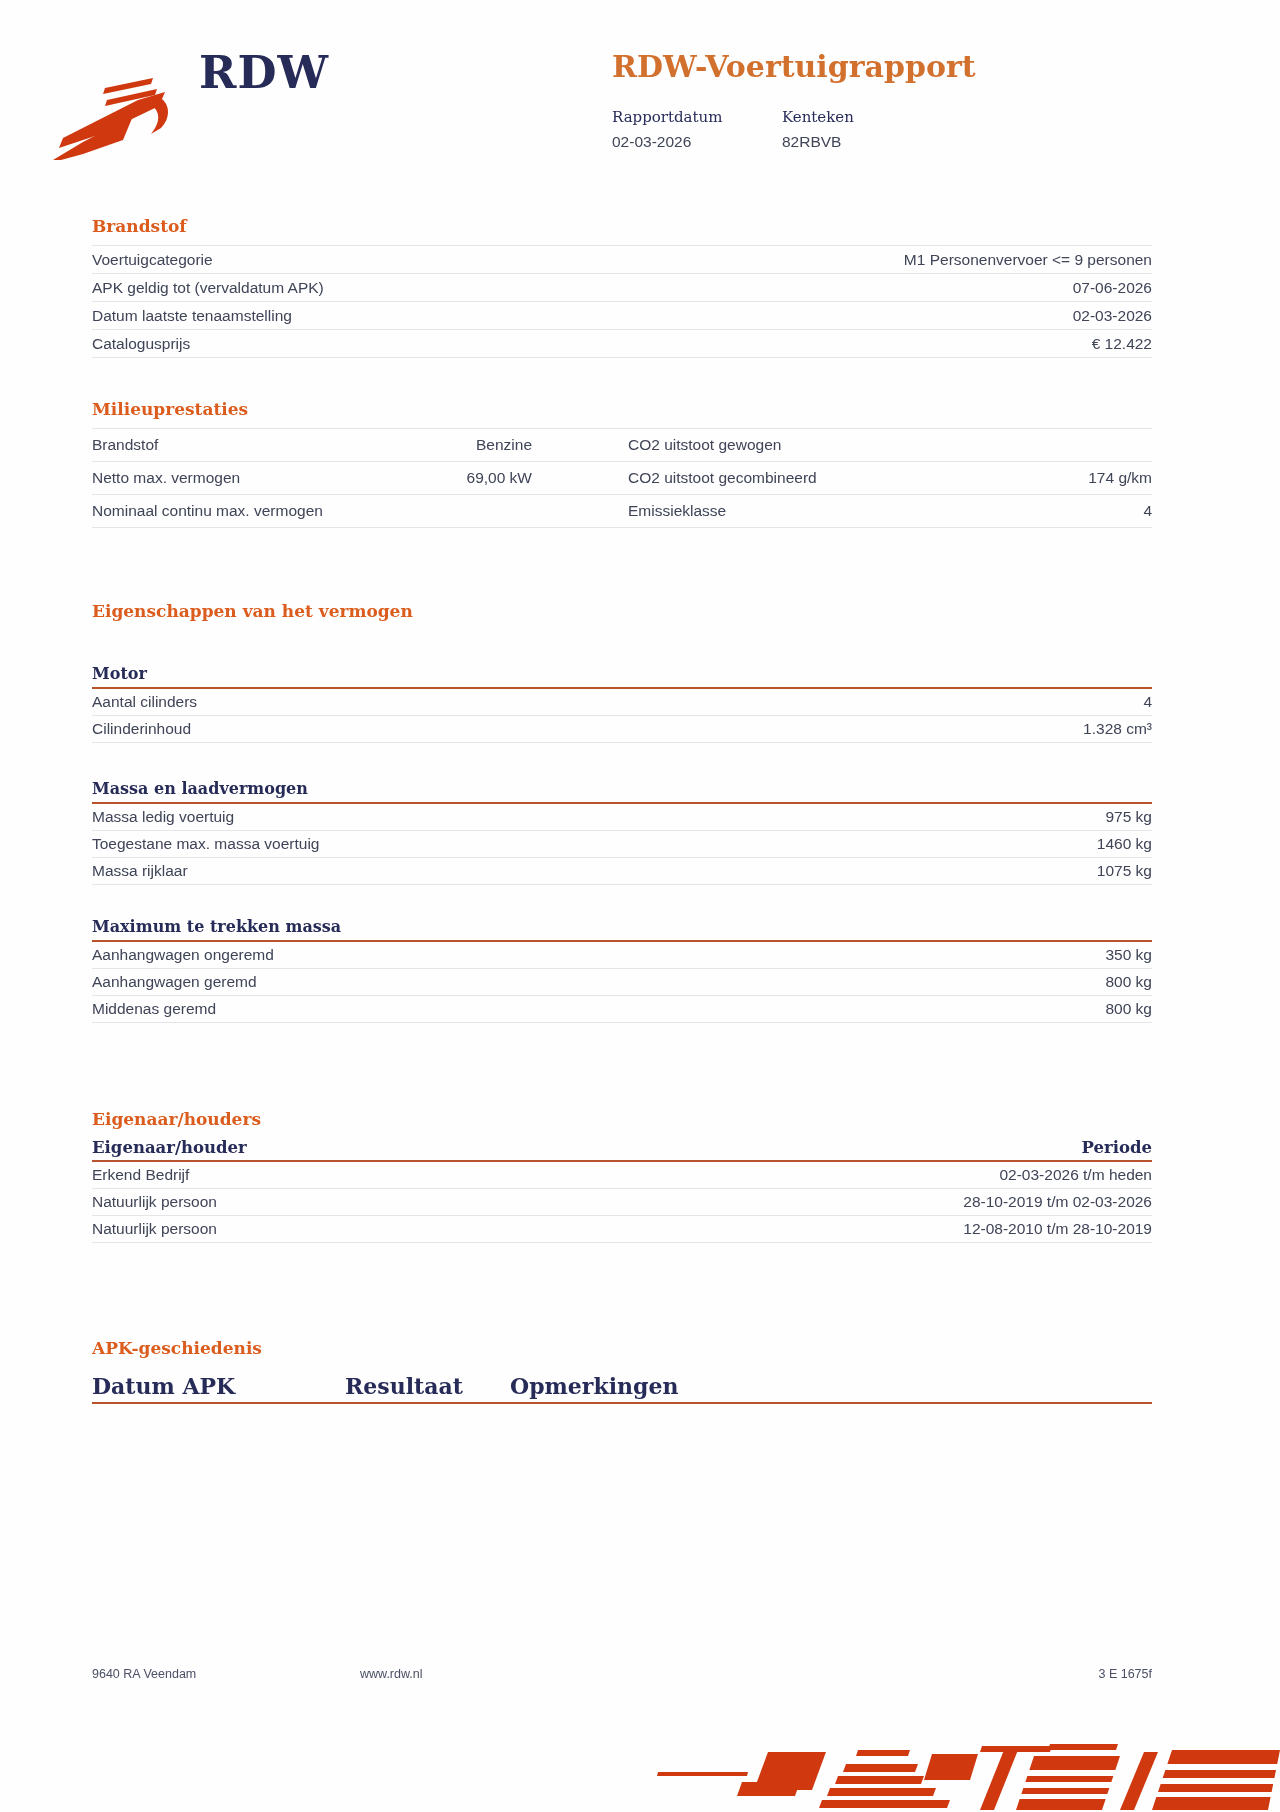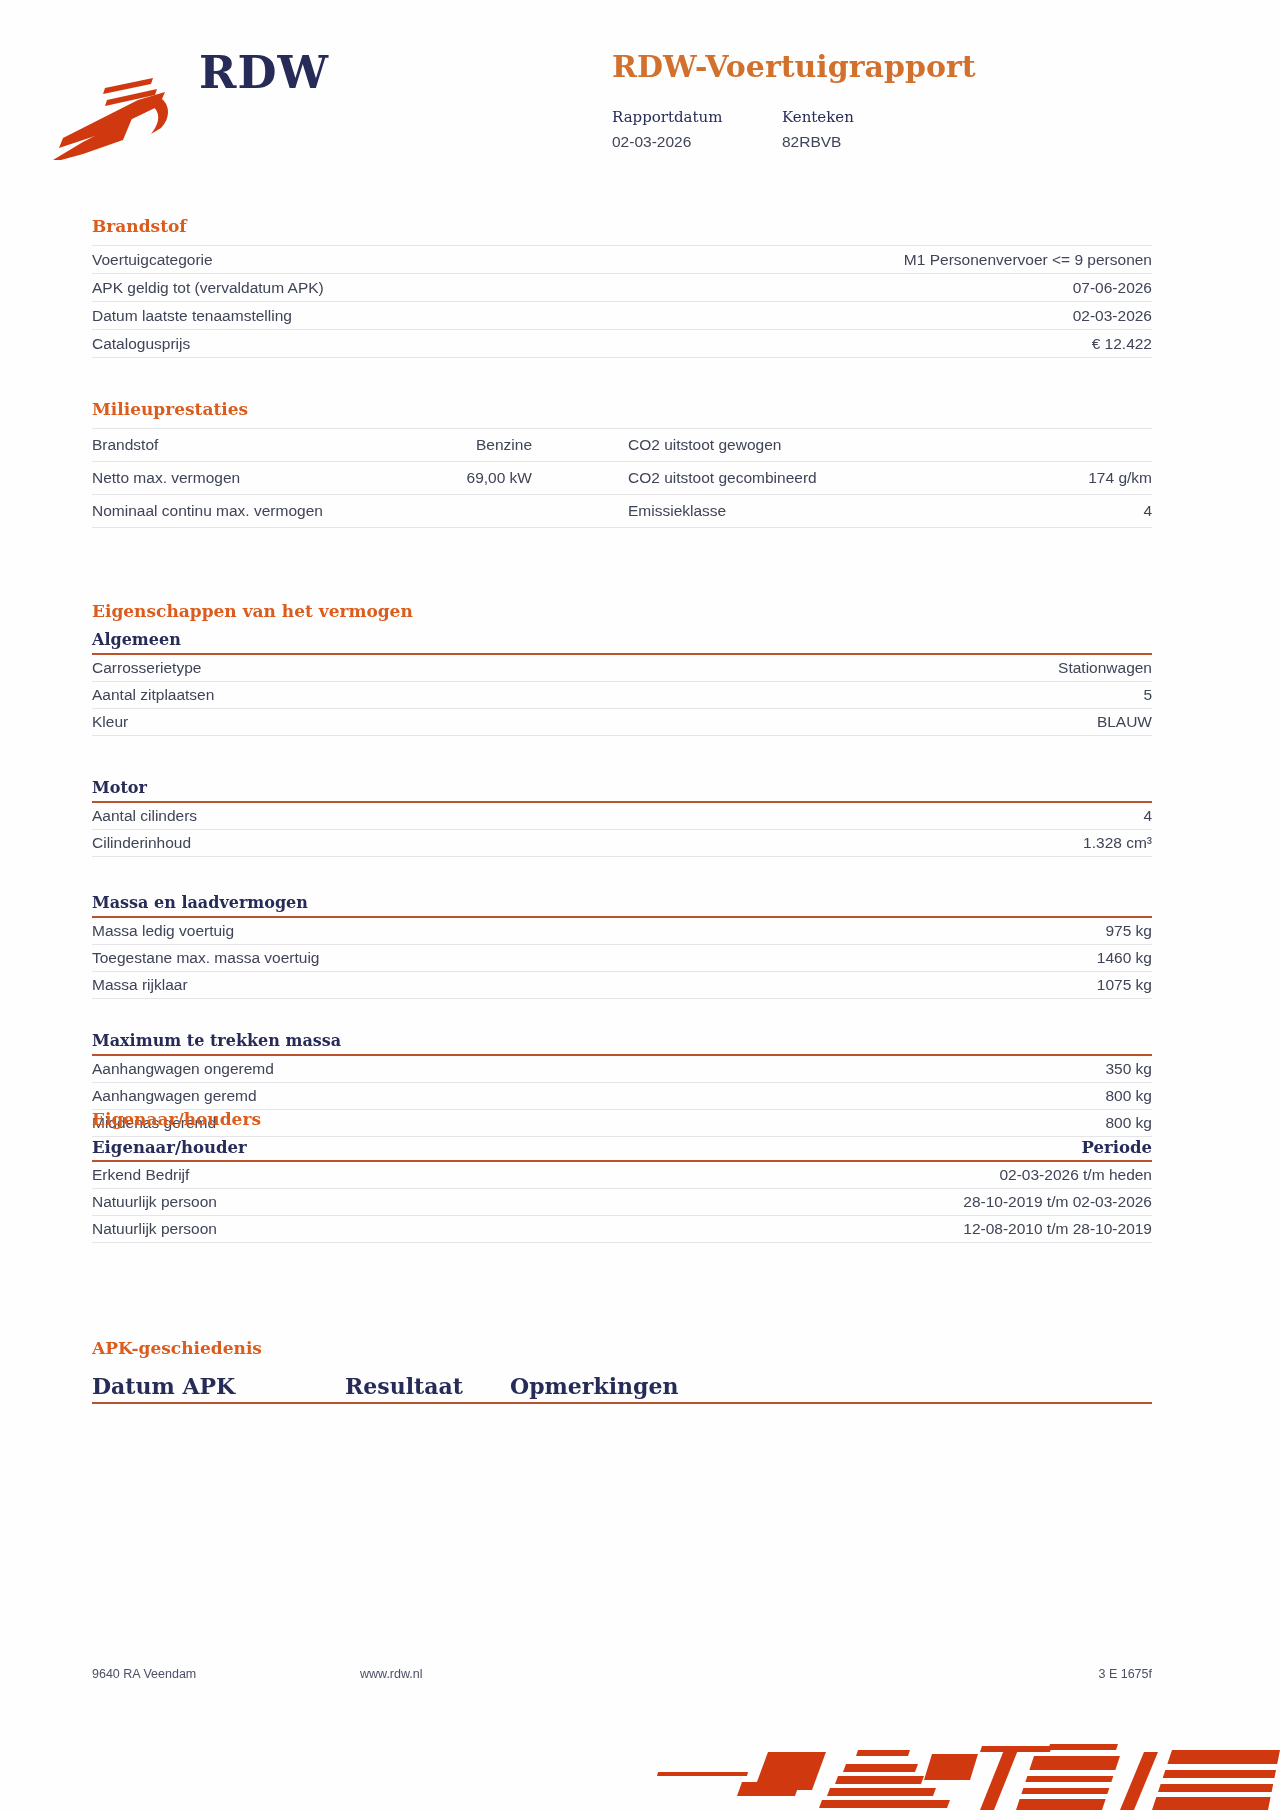--- a/index.html
+++ b/index.html
@@ -143,36 +143,20 @@
         <span class="lbl">Emissieklasse</span>
         <span class="val ralign">4</span>
       </div>
       <div class="endline"></div>
     </div>
   </section>
 
   <section class="sec" style="top:600px">
     <h2 class="sec-h">Eigenschappen van het vermogen</h2>
 
-    <div class="sub-first">
-      <h3 class="sub-h">Algemeen</h3>
-      <div class="rule"></div>
-      <div class="srow">
-        <span class="lbl">Carrosserietype</span>
-        <span class="val">Stationwagen</span>
-      </div>
-      <div class="srow">
-        <span class="lbl">Aantal zitplaatsen</span>
-        <span class="val">5</span>
-      </div>
-      <div class="srow">
-        <span class="lbl">Kleur</span>
-        <span class="val">BLAUW</span>
-      </div>
-    </div>
 
     <div class="mt42">
       <h3 class="sub-h">Motor</h3>
       <div class="rule"></div>
       <div class="srow">
         <span class="lbl">Aantal cilinders</span>
         <span class="val">4</span>
       </div>
       <div class="srow">
         <span class="lbl">Cilinderinhoud</span>

